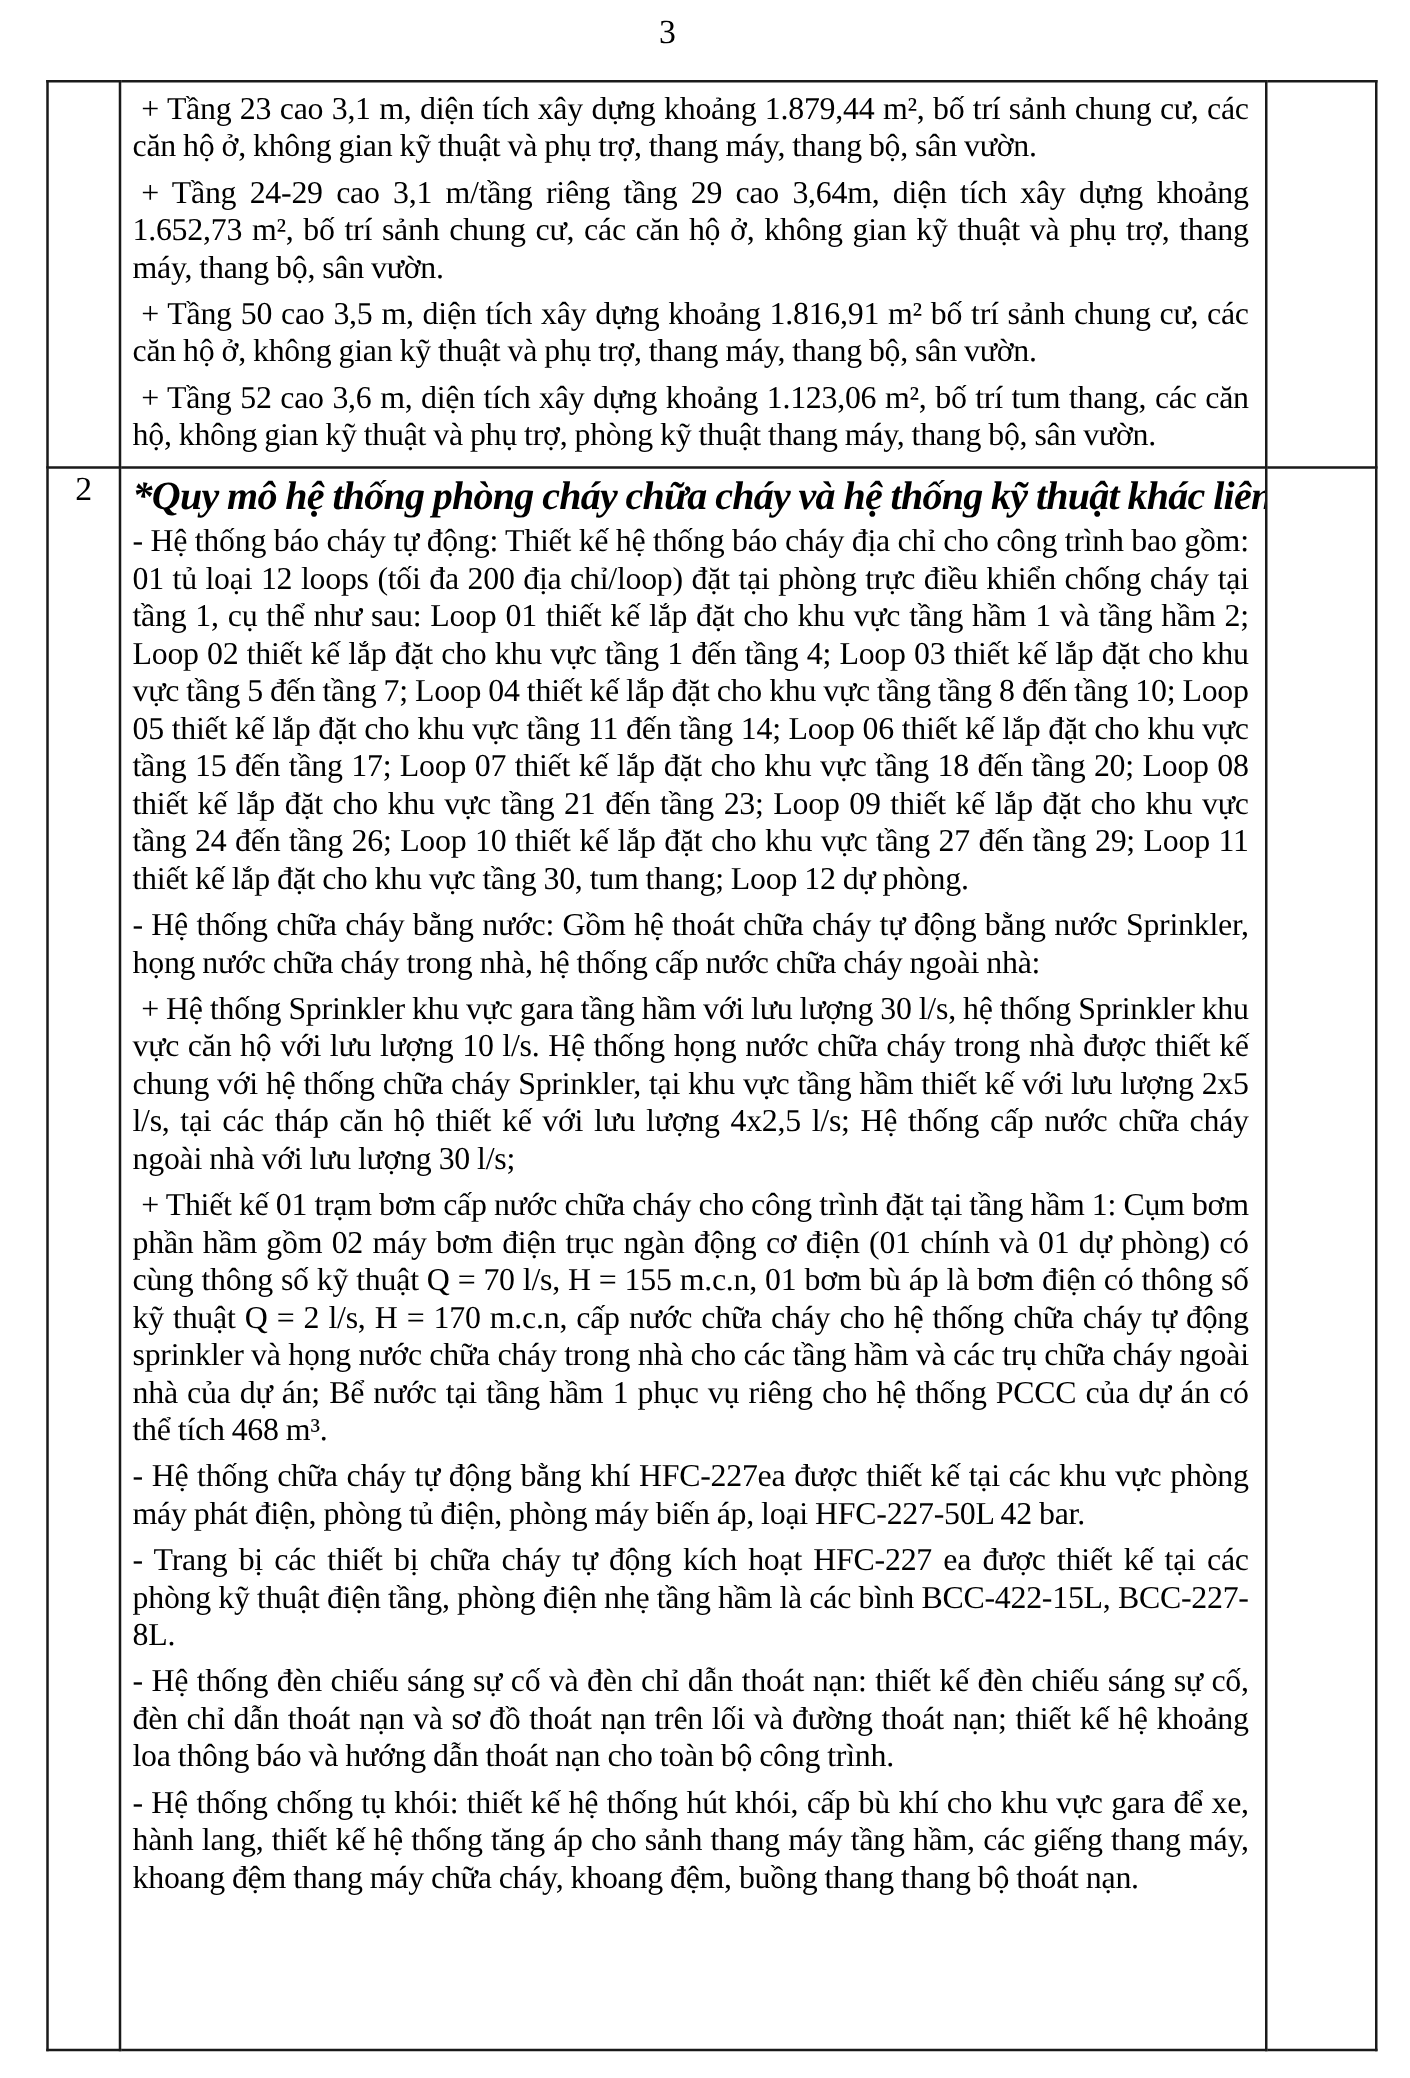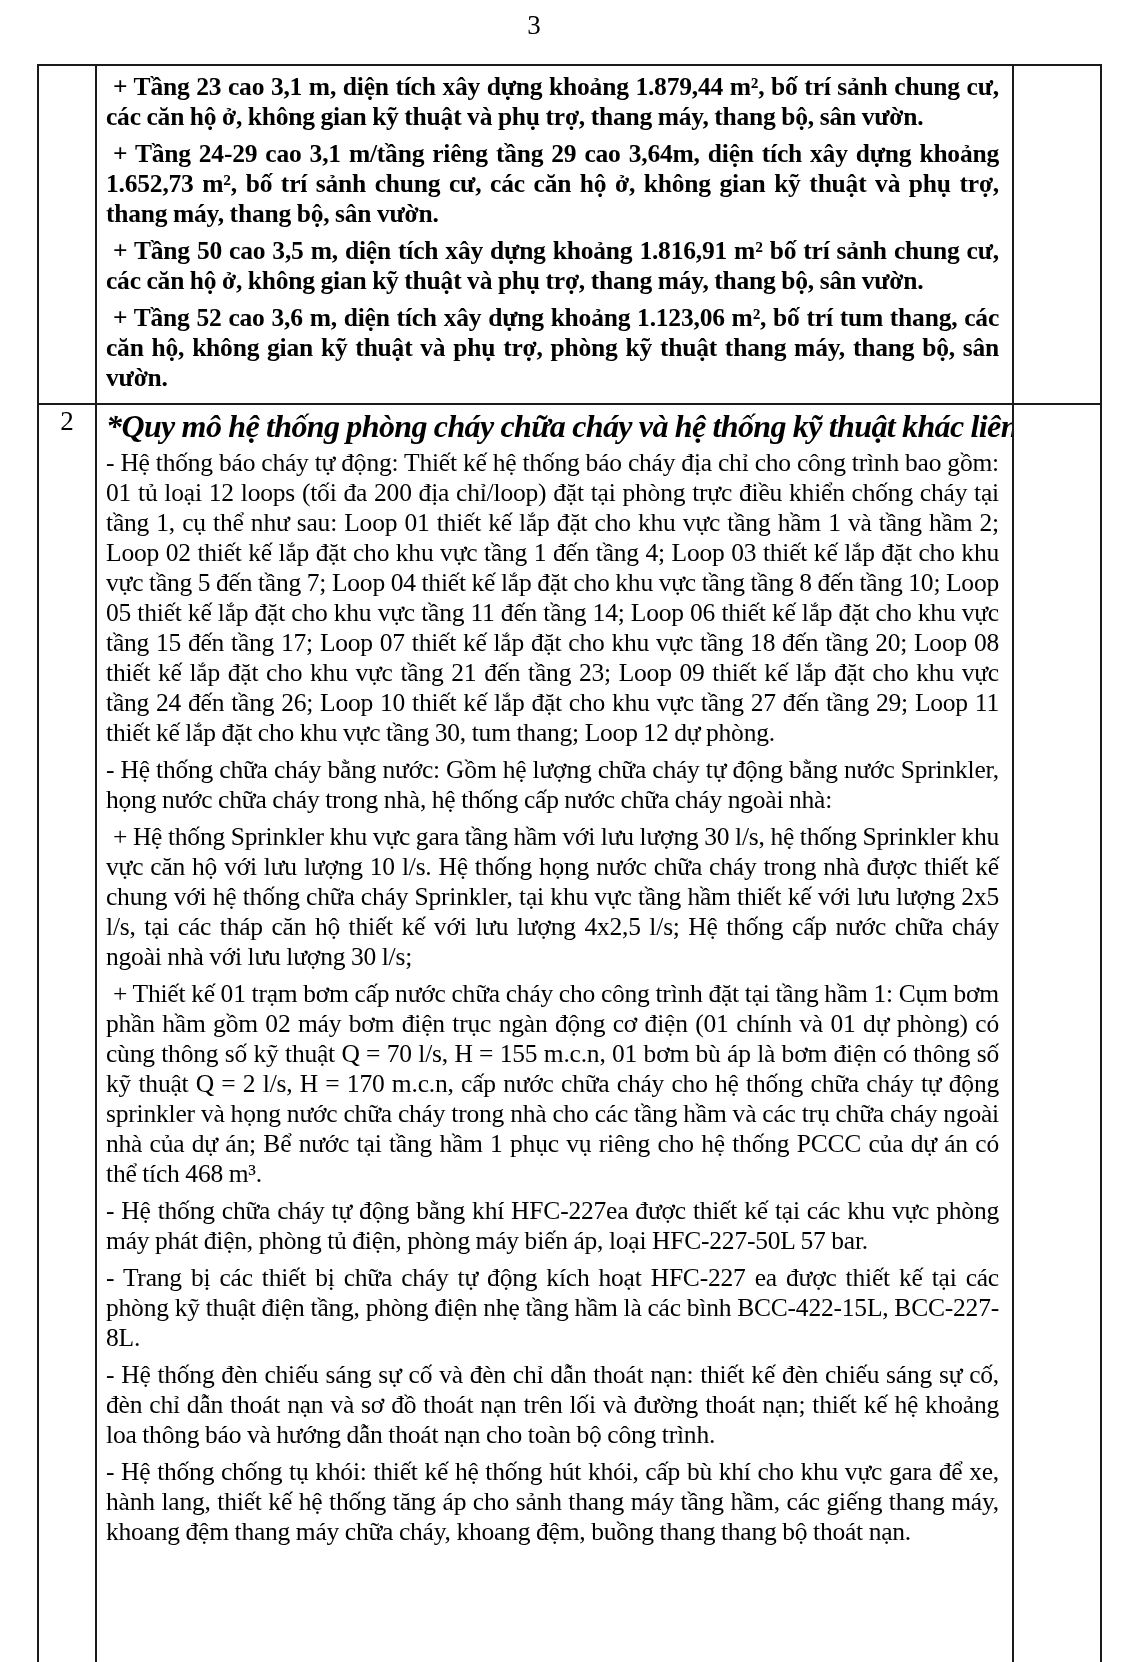--- a/index.html
+++ b/index.html
@@ -62,21 +62,21 @@
     text-indent: 7px;
   }
   .para.heading {
     font-weight: bold;
     font-style: italic;
     white-space: nowrap;
     font-size: 32px;
     letter-spacing: -0.6px;
     margin-bottom: 3px;
   }
-  tr.row-1 { height: 233px; font-weight: bold; }
+  tr.row-1 { height: 233px; }
   tr.row-2 { height: 1266px; }
 </style>
 </head>
 <body>
 
 <div class="page">
   <div class="page-number">3</div>
 
   <table class="doc-table">
     <colgroup>
@@ -93,24 +93,24 @@
             <p class="para plus">+ Tầng 50 cao 3,5 m, diện tích xây dựng khoảng 1.816,91 m² bố trí sảnh chung cư, các căn hộ ở, không gian kỹ thuật và phụ trợ, thang máy, thang bộ, sân vườn.</p>
             <p class="para plus">+ Tầng 52 cao 3,6 m, diện tích xây dựng khoảng 1.123,06 m², bố trí tum thang, các căn hộ, không gian kỹ thuật và phụ trợ, phòng kỹ thuật thang máy, thang bộ, sân vườn.</p>
           </td>
           <td class="col-note"></td>
         </tr>
         <tr class="row-2">
           <td class="col-no"><span>2</span></td>
           <td class="col-content">
             <p class="para heading">*Quy mô hệ thống phòng cháy chữa cháy và hệ thống kỹ thuật khác liên quan:</p>
             <p class="para">- Hệ thống báo cháy tự động: Thiết kế hệ thống báo cháy địa chỉ cho công trình bao gồm: 01 tủ loại 12 loops (tối đa 200 địa chỉ/loop) đặt tại phòng trực điều khiển chống cháy tại tầng 1, cụ thể như sau: Loop 01 thiết kế lắp đặt cho khu vực tầng hầm 1 và tầng hầm 2; Loop 02 thiết kế lắp đặt cho khu vực tầng 1 đến tầng 4;  Loop 03 thiết kế lắp đặt cho khu vực tầng 5 đến tầng 7; Loop 04 thiết kế lắp đặt cho khu vực tầng tầng 8 đến tầng 10; Loop 05 thiết kế lắp đặt cho khu vực tầng 11 đến tầng 14; Loop 06 thiết kế lắp đặt cho khu vực tầng 15 đến tầng 17; Loop 07 thiết kế lắp đặt cho khu vực tầng 18 đến tầng 20;  Loop 08 thiết kế lắp đặt cho khu vực tầng 21 đến tầng 23; Loop 09 thiết kế lắp đặt cho khu vực tầng 24 đến tầng 26; Loop 10 thiết kế lắp đặt cho khu vực tầng 27 đến tầng 29; Loop 11 thiết kế lắp đặt cho khu vực tầng 30, tum thang; Loop 12 dự phòng.</p>
-            <p class="para">- Hệ thống chữa cháy bằng nước: Gồm hệ lượng chữa cháy tự động bằng nước Sprinkler, họng nước chữa cháy trong nhà, hệ thống cấp nước chữa cháy ngoài nhà:</p>
+            <p class="para">- Hệ thống chữa cháy bằng nước: Gồm hệ thoát chữa cháy tự động bằng nước Sprinkler, họng nước chữa cháy trong nhà, hệ thống cấp nước chữa cháy ngoài nhà:</p>
             <p class="para plus">+ Hệ thống Sprinkler khu vực gara tầng hầm với lưu lượng 30 l/s, hệ thống Sprinkler khu vực căn hộ với lưu lượng 10 l/s. Hệ thống họng nước chữa cháy trong nhà được thiết kế chung với hệ thống chữa cháy Sprinkler, tại khu vực tầng hầm thiết kế với lưu lượng 2x5 l/s, tại các tháp căn hộ thiết kế với lưu lượng 4x2,5 l/s; Hệ thống cấp nước chữa cháy ngoài nhà với lưu lượng 30 l/s;</p>
             <p class="para plus">+ Thiết kế 01 trạm bơm cấp nước chữa cháy cho công trình đặt tại tầng hầm 1: Cụm bơm phần hầm gồm 02 máy bơm điện trục ngàn động cơ điện (01 chính và 01 dự phòng) có cùng thông số kỹ thuật Q = 70 l/s, H = 155 m.c.n, 01 bơm bù áp là bơm điện có thông số kỹ thuật Q = 2 l/s, H = 170 m.c.n, cấp nước chữa cháy cho hệ thống chữa cháy tự động sprinkler và họng nước chữa cháy trong nhà cho các tầng hầm và các trụ chữa cháy ngoài nhà của dự án; Bể nước tại tầng hầm 1 phục vụ riêng cho hệ thống PCCC của dự án có thể tích 468 m³.</p>
-            <p class="para">- Hệ thống chữa cháy tự động bằng khí HFC-227ea được thiết kế tại các khu vực phòng máy phát điện, phòng tủ điện, phòng máy biến áp, loại HFC-227-50L 57 bar.</p>
+            <p class="para">- Hệ thống chữa cháy tự động bằng khí HFC-227ea được thiết kế tại các khu vực phòng máy phát điện, phòng tủ điện, phòng máy biến áp, loại HFC-227-50L 42 bar.</p>
             <p class="para">- Trang bị các thiết bị chữa cháy tự động kích hoạt HFC-227 ea được thiết kế tại các phòng kỹ thuật điện tầng, phòng điện nhẹ tầng hầm là các bình BCC-422-15L, BCC-227-8L.</p>
             <p class="para">- Hệ thống đèn chiếu sáng sự cố và đèn chỉ dẫn thoát nạn: thiết kế đèn chiếu sáng sự cố, đèn chỉ dẫn thoát nạn và sơ đồ thoát nạn trên lối và đường thoát nạn; thiết kế hệ khoảng loa thông báo và hướng dẫn thoát nạn cho toàn bộ công trình.</p>
             <p class="para">- Hệ thống chống tụ khói: thiết kế hệ thống hút khói, cấp bù khí cho khu vực gara để xe, hành lang, thiết kế hệ thống tăng áp cho sảnh thang máy tầng hầm, các giếng thang máy, khoang đệm thang máy chữa cháy, khoang đệm, buồng thang thang bộ thoát nạn.</p>
           </td>
           <td class="col-note"></td>
         </tr>
       </tbody>
   </table>
 </div>
 

